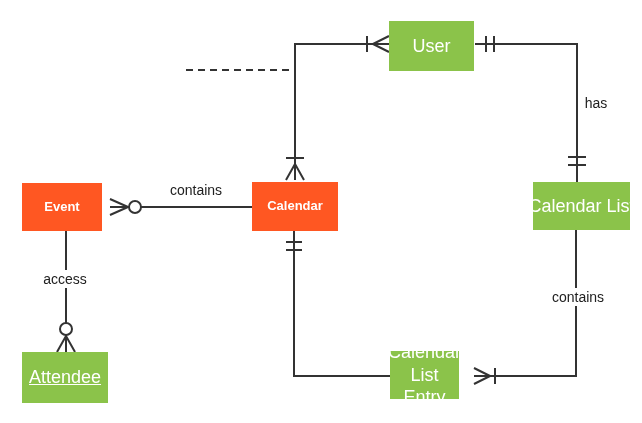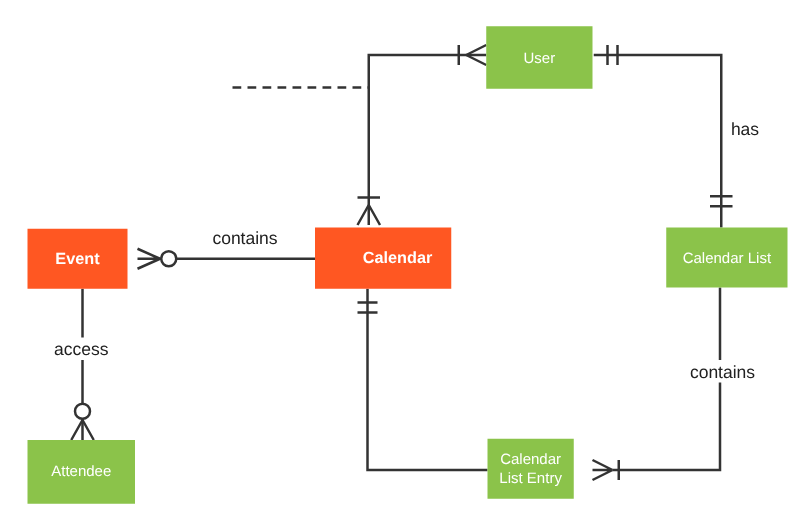--- a/index.html
+++ b/index.html
@@ -24,35 +24,35 @@
     stroke: var(--line, #333333);
     stroke-width: 2;
   }
   .entity {
     position: absolute;
     display: flex;
     align-items: center;
     justify-content: center;
     text-align: center;
     color: var(--entity_text, #ffffff);
-    font-size: 12px;
+    font-size: 18px;
     line-height: 1.25;
     cursor: default;
   }
   .entity.green  { background: var(--green, #8BC34A); }
   .entity.orange { background: var(--orange, #FF5722); font-weight: 700; font-size: 13px; }
   .entity-label { white-space: nowrap; }
   .e-cle .entity-label { white-space: normal; width: 84px; }
 
   .e-access-rule   { left: 100px; top: 45px;  width: 86px; height: 51px; }
   .e-user          { left: 389px; top: 21px;  width: 85px; height: 50px; }
   .e-event         { left: 22px;  top: 183px; width: 80px; height: 48px; }
-  .e-calendar      { left: 252px; top: 182px; width: 86px; height: 49px; padding-left: 23px; }
+  .e-calendar      { left: 252px; top: 182px; width: 86px; height: 49px; }
   .e-calendar-list { left: 533px; top: 182px; width: 97px; height: 48px; }
-  .e-attendee      { left: 22px;  top: 352px; width: 86px; height: 51px; }
+  .e-attendee      { left: 22px;  top: 352px; width: 86px; height: 51px; text-decoration: underline; }
   .e-cle           { left: 390px; top: 351px; width: 69px; height: 48px; }
 
   .rel-label {
     position: absolute;
     transform: translate(-50%, -50%);
     background: var(--background, #ffffff);
     padding: 1px 5px;
     font-size: 14px;
     color: var(--label_text, #212121);
     white-space: nowrap;

